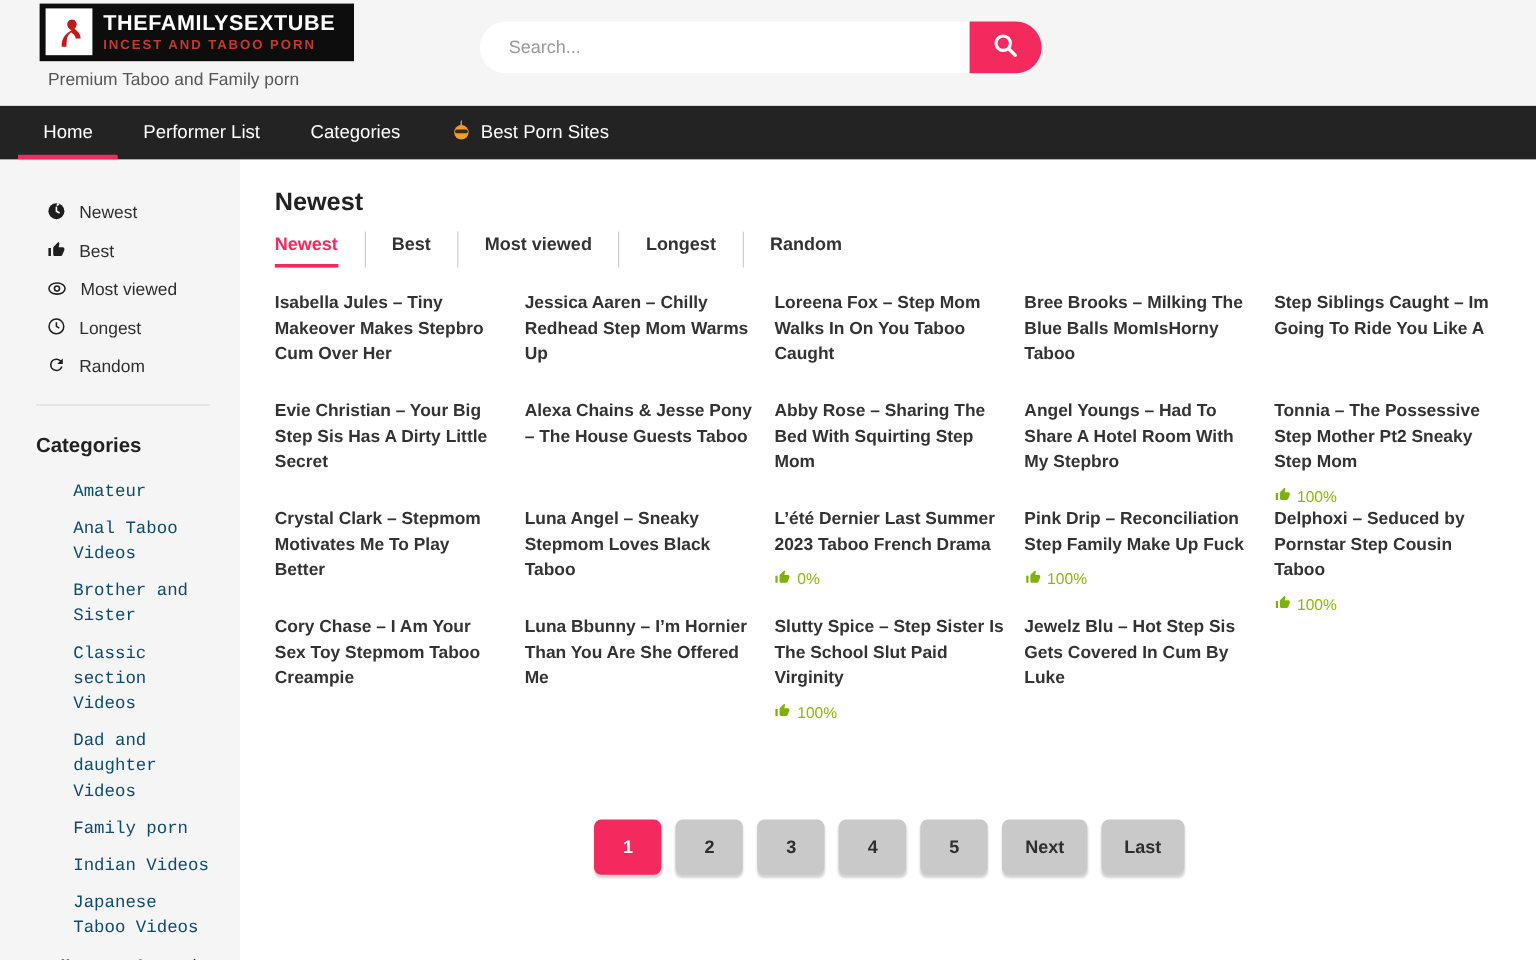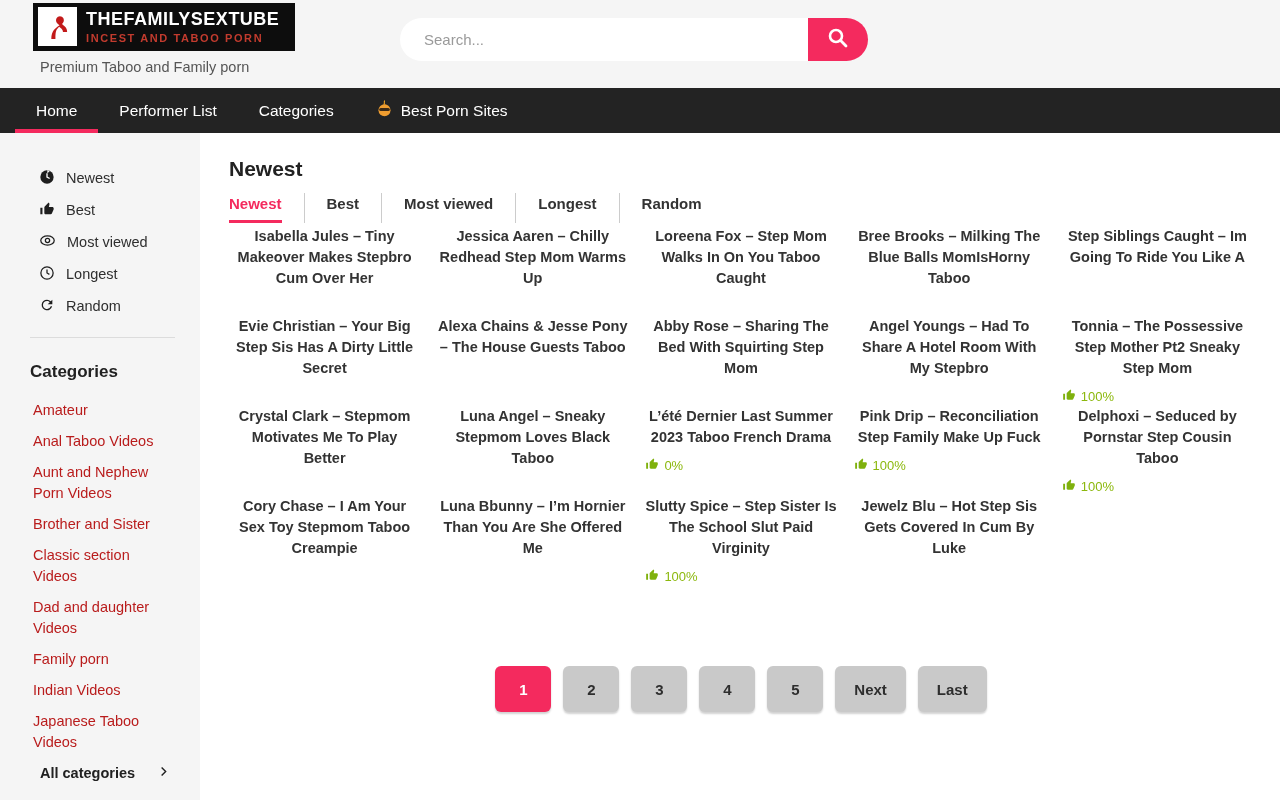--- a/index.html
+++ b/index.html
@@ -24,33 +24,33 @@
   .nav-item { display:flex; align-items:center; gap:8px; padding:0 21px; color:#fff; font-size:15.5px; cursor:pointer; border-bottom:4px solid transparent; border-top:4px solid transparent; text-decoration:none; }
   .nav-item.active { border-bottom-color:#f42a5e; }
 
   
   .layout { display:flex; height:667px; }
   .sidebar { width:200px; background:#f5f5f5; padding-top:36px; flex-shrink:0; }
   .sort-item { display:flex; align-items:center; gap:11px; padding-left:39px; margin-bottom:14px; font-size:14.5px; color:#2e2e2e; height:18px; cursor:pointer; }
   .sort-item svg { flex-shrink:0; }
   .side-divider { border:none; border-top:1px solid #dcdcdc; margin:22px 0 0 30px; width:145px; }
   .cat-heading { font-size:17px; font-weight:bold; color:#212121; margin:24px 0 18px 30px; }
-  .cat-item { font-size:14.5px; color:#b91c1c; padding-left:33px; width:175px; line-height:21px; margin-bottom:10px; cursor:pointer; }
+  .cat-item { font-size:14.5px; color:#0c4a6e; padding-left:61px; width:175px; line-height:21px; margin-bottom:10px; cursor:pointer;font-family:Liberation Mono, monospace; }
   .all-cats { display:flex; align-items:center; gap:22px; padding-left:40px; font-size:14.5px; font-weight:bold; color:#212121; margin-top:12px; cursor:pointer; }
 
   
   .main { flex:1; background:#fff; padding:24px 27px 0 29px; }
   .page-heading { font-size:21px; font-weight:bold; color:#222; }
   .tabs { display:flex; margin-top:12px; }
   .tab { font-size:15px; font-weight:bold; color:#333; padding:2px 22px 0; border-left:1px solid #ccc; cursor:pointer; }
   .tab:first-child { padding-left:0; border-left:none; }
   .tab .tab-text { display:inline-block; padding-bottom:8px; border-bottom:3px solid transparent; }
   .tab.active .tab-text { color:#f42a5e; border-bottom-color:#f42a5e; }
 
-  .grid { display:grid; grid-template-columns:repeat(5,1fr); column-gap:17px; margin-top:3px;text-align:center; }
+  .grid { display:grid; grid-template-columns:repeat(5,1fr); column-gap:17px; margin-top:20px; }
   .card { min-height:90px; cursor:pointer; }
   .card-title { font-size:14.5px; font-weight:bold; color:#333; line-height:21px; }
   .rating { display:flex; align-items:center; gap:5px; margin-top:9px; font-size:13px; color:#8cb80e; }
 
   .pagination { display:flex; justify-content:center; gap:12px; margin-top:80px; }
   .page-btn { min-width:56px; height:46px; padding:0 19px; border:none; border-radius:6px; background:#c9c9c9; color:#2e2e2e; font-size:15px; font-weight:bold; font-family:"Liberation Sans",sans-serif; display:flex; align-items:center; justify-content:center; cursor:pointer; box-shadow:0 2px 2px rgba(0,0,0,.18); }
   .page-btn.active { background:#f42a5e; color:#fff; }
 </style>
 </head>
 <body>
@@ -140,21 +140,20 @@
           </svg></span>
       <span>Random</span>
     </div>
 
     <hr class="side-divider">
 
     <div class="cat-heading">Categories</div>
 
     <div class="cat-item">Amateur</div>
     <div class="cat-item">Anal Taboo Videos</div>
-    <div class="cat-item">Aunt and Nephew Porn Videos</div>
     <div class="cat-item">Brother and Sister</div>
     <div class="cat-item">Classic section Videos</div>
     <div class="cat-item">Dad and daughter Videos</div>
     <div class="cat-item">Family porn</div>
     <div class="cat-item">Indian Videos</div>
     <div class="cat-item">Japanese Taboo Videos</div>
 
     <div class="all-cats">
       <span>All categories</span>
       <span><svg width="13" height="13" viewBox="0 0 24 24" fill="none" stroke="#212121" stroke-width="2.6">

